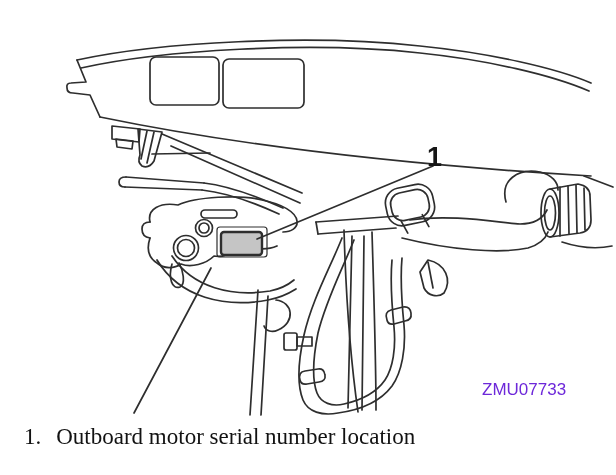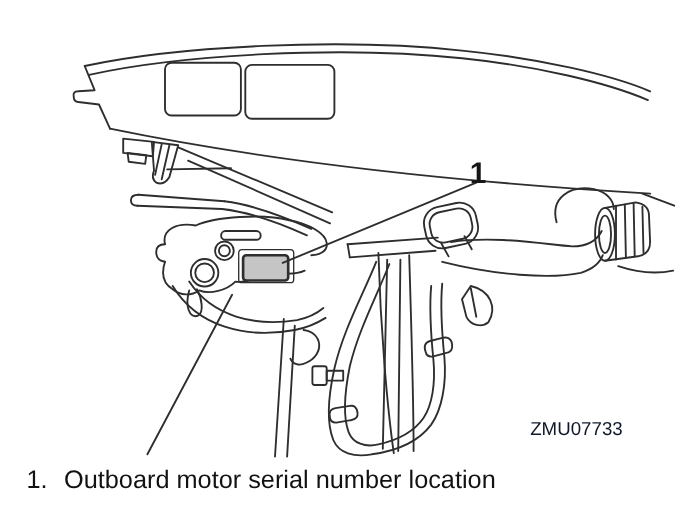--- a/index.html
+++ b/index.html
@@ -12,26 +12,27 @@
   }
   .diagram-wrap{position:absolute;left:0;top:0;width:616px;height:420px;}
   svg{display:block;}
   .callout-number{
     position:absolute;left:427px;top:144px;
     font-size:27px;font-weight:bold;color:#161616;line-height:1;
     letter-spacing:0;
   }
   .figure-code{
     position:absolute;left:482px;top:380px;
-    font-size:17px;color:#0f172a;line-height:1.2;
+    font-size:17px;color:#6d28d9;line-height:1.2;
   }
   .caption-line{
     position:absolute;left:24px;top:423px;
     font-size:23px;color:#121212;line-height:1.2;
     white-space:nowrap;
+    font-family:Liberation Serif, serif;
   }
   .caption-num{display:inline-block;margin-right:15px;}
 </style>
 </head>
 <body>
 
 <div class="page">
 
   <div class="diagram-wrap">
     <svg width="616" height="420" viewBox="0 0 616 420" fill="none" stroke="#2e2e2e" stroke-width="1.7" stroke-linecap="round" stroke-linejoin="round">

